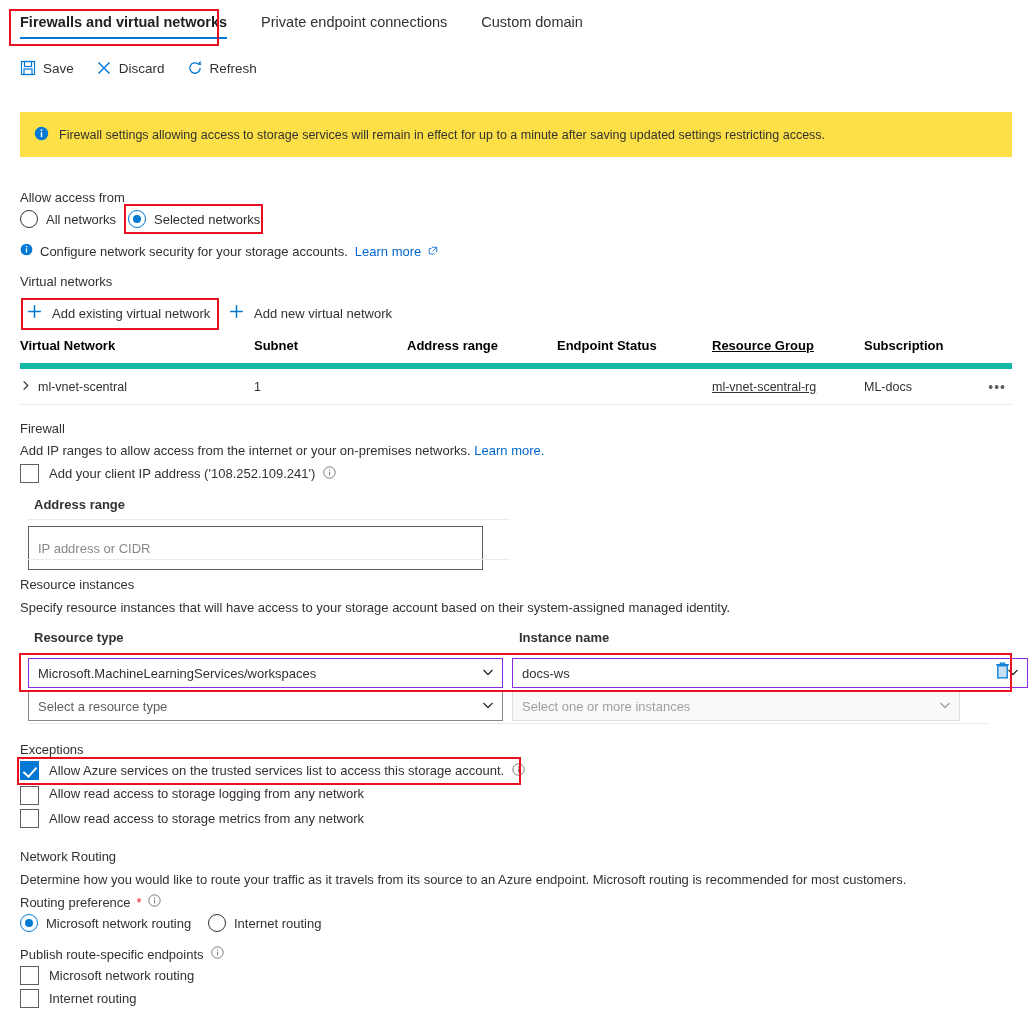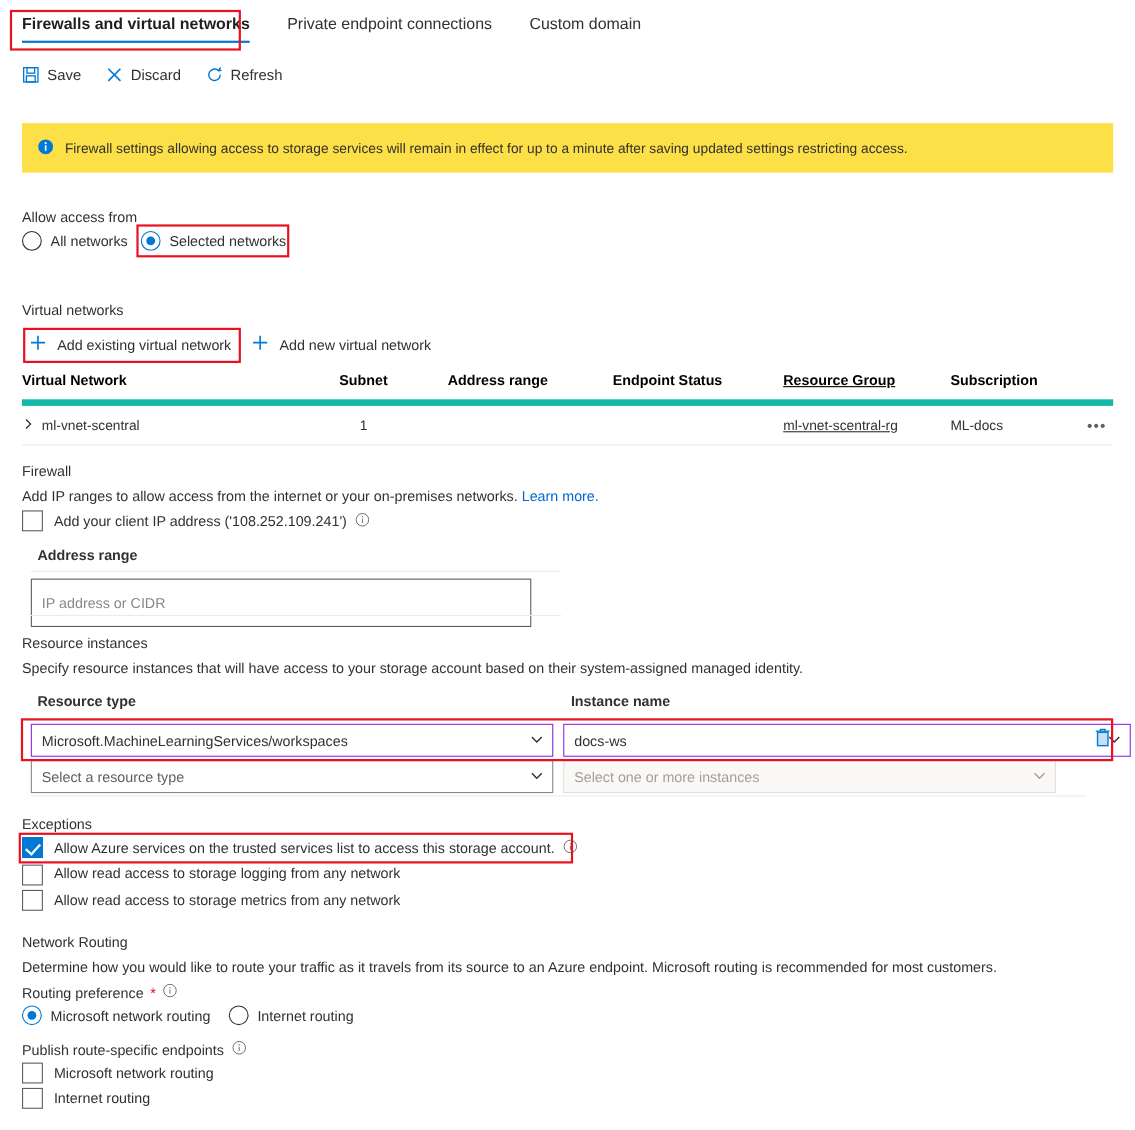--- a/index.html
+++ b/index.html
@@ -90,21 +90,21 @@
   .vnet-table { position: absolute; left: 20px; top: 338px; width: 992px; }
   .vt-head {
     display: flex; font-size: 13px; font-weight: bold; color: #000000;
     padding-bottom: 10px; border-bottom: 6px solid #14b8a6;
   }
   .vt-row {
     display: flex; align-items: center; height: 36px;
     font-size: 12.5px; color: #323130; border-bottom: 1px solid #edebe9;
   }
   .c0 { width: 234px; display: flex; align-items: center; gap: 7px; }
-  .c1 { width: 153px; text-align: center; }
+  .c1 { width: 153px; }
   .c2 { width: 150px; }
   .c3 { width: 155px; }
   .c4 { width: 152px; text-decoration: underline; }
   .c5 { width: 120px; }
   .c6 { flex: 1; text-align: right; padding-right: 6px; color: #605e5c;
         letter-spacing: 1px; font-size: 14px; cursor: pointer; }
 
   
   .txtinput {
     width: 455px; height: 44px; border: 1px solid #605e5c; background: #fff;
@@ -191,20 +191,38 @@
   <div class="radio-row" style="position:absolute; left:20px; top:210px;">
     <span class="radio"></span>
     <span class="radio-label">All networks</span>
   </div>
 
   <div class="radio-row" style="position:absolute; left:128px; top:210px;">
     <span class="radio checked"></span>
     <span class="radio-label">Selected networks</span>
   </div>
 
+  <div style="position:absolute; left:20px; top:243px; display:flex; align-items:center; gap:7px;">
+    <span>
+      <svg width="13" height="13" viewBox="0 0 16 16">
+        <circle cx="8" cy="8" r="7.2" fill="#0078d4"></circle>
+        <rect x="7.2" y="6.6" width="1.6" height="5.2" fill="#fff"></rect>
+        <circle cx="8" cy="4.4" r="1" fill="#fff"></circle>
+      </svg>
+    </span>
+    <span class="desc">Configure network security for your storage accounts.</span>
+    <a class="link">Learn more</a>
+    <span>
+      <svg width="10" height="10" viewBox="0 0 12 12" stroke="#0066cc" stroke-width="1" fill="none">
+        <path d="M4.5 1.5 H10.5 V7.5"></path>
+        <path d="M10.5 1.5 L5.5 6.5"></path>
+        <path d="M8 9.5 H1.5 V3 H4"></path>
+      </svg>
+    </span>
+  </div>
 
   <div style="position:absolute; left:20px; top:274px;">
     <span class="sec-head">Virtual networks</span>
   </div>
 
   <div style="position:absolute; left:26px; top:303px; display:flex; align-items:center; gap:9px;">
     <span>
       <svg width="17" height="17" viewBox="0 0 16 16" stroke="#0078d4" stroke-width="1.4">
         <line x1="8" y1="2" x2="8" y2="14"></line>
           <line x1="2" y1="8" x2="14" y2="8"></line>

